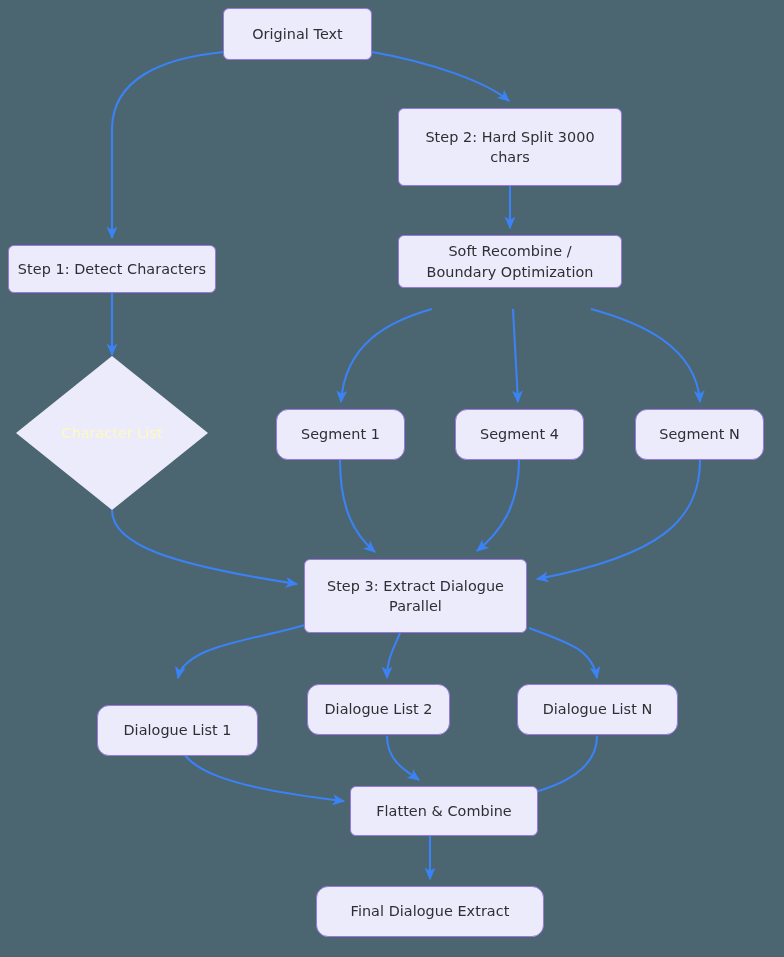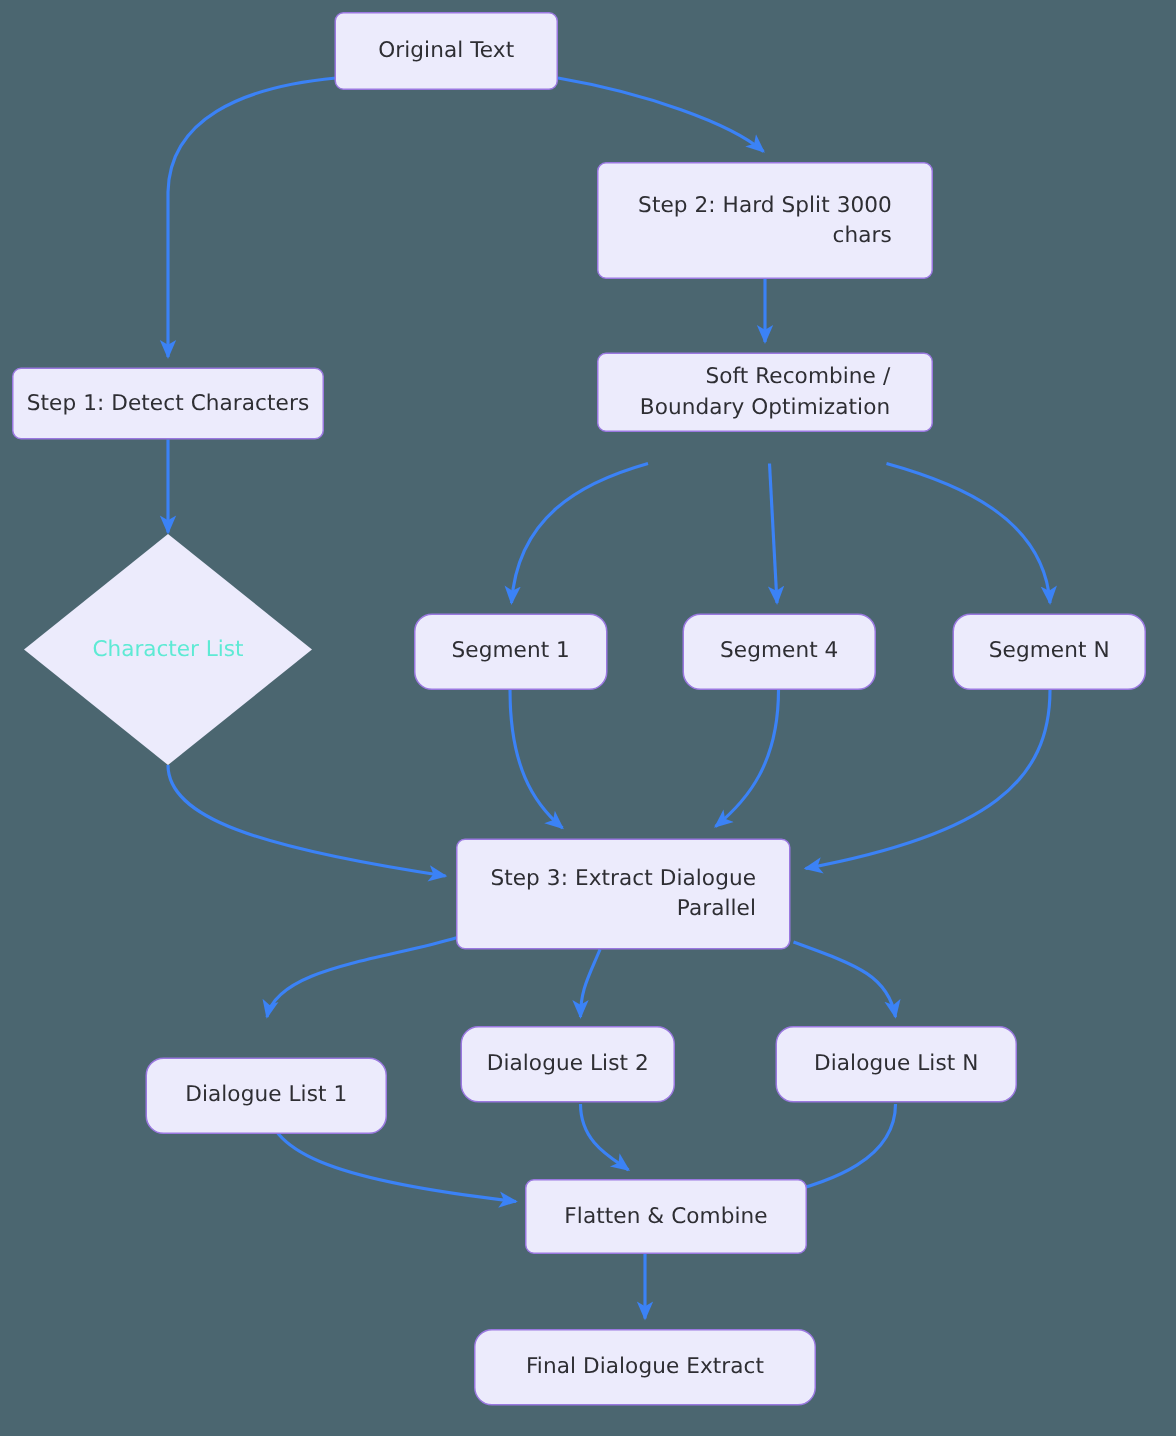--- a/index.html
+++ b/index.html
@@ -29,21 +29,21 @@
   }
   .node {
     position: absolute;
     box-sizing: border-box;
     background: #ecebfc;
     border: 1.3px solid #9a78e0;
     color: #2e2e33;
     display: flex;
     align-items: center;
     justify-content: center;
-    text-align: right;
+    text-align: center;
     font-size: 14.4px;
     line-height: 1.42;
     letter-spacing: 0.05px;
     padding: 2px 8px;
     z-index: 2;
   }
   .node.rounded { border-radius: 6px; }
   .node.square  { border-radius: 12px; }
 
   .diamond-wrap {
@@ -54,21 +54,21 @@
     justify-content: center;
   }
   .diamond-shape {
     position: absolute;
     left: 0; top: 0;
     width: 100%; height: 100%;
   }
   .diamond-label {
     position: relative;
     z-index: 1;
-    color: #5eead4;
+    color: #fef9c3;
     font-size: 14.4px;
     white-space: nowrap;
   }
 </style>
 </head>
 <body>
 
 <div id="flow-root">
 
   <svg id="edge-layer" width="784" height="957" viewBox="0 0 784 957" xmlns="http://www.w3.org/2000/svg">

